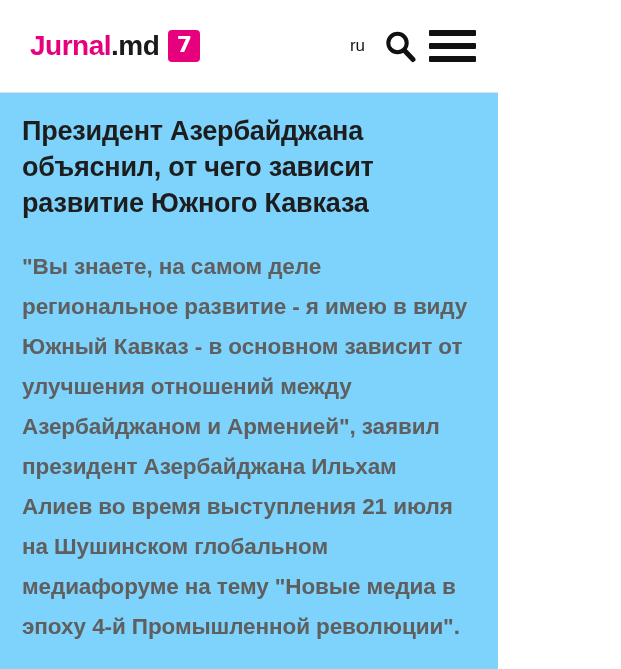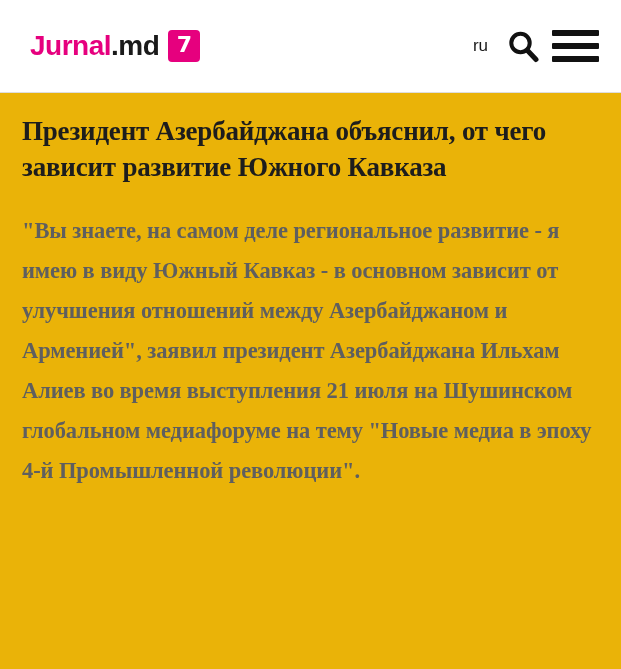--- a/index.html
+++ b/index.html
@@ -9,24 +9,24 @@
   }
   body {
     width: 621px;
     height: 669px;
     font-family: "Liberation Sans", sans-serif;
     -webkit-font-smoothing: antialiased;
     overflow: hidden;
   }
 
   .page {
-    width: 621px;
+    width: 498px;
     height: 669px;
     position: relative;
-    background: #eab308;
+    background: #7dd3fc;
     box-sizing: border-box;
   }
 
   
   .header {
     height: 92px;
     display: flex;
     align-items: center;
     justify-content: space-between;
     padding: 0 22px 0 30px;
@@ -106,21 +106,20 @@
   .divider {
     height: 1px;
     background: #dedede;
     width: 100%;
   }
 
   
   .article {
     padding: 20px 26px 0 22px;
     box-sizing: border-box;
-    font-family: Liberation Serif, serif;
   }
 
   .headline {
     font-size: 27px;
     line-height: 36px;
     font-weight: bold;
     color: #1d1d1d;
     margin: 0 0 26px 0;
     letter-spacing: -0.2px;
   }

